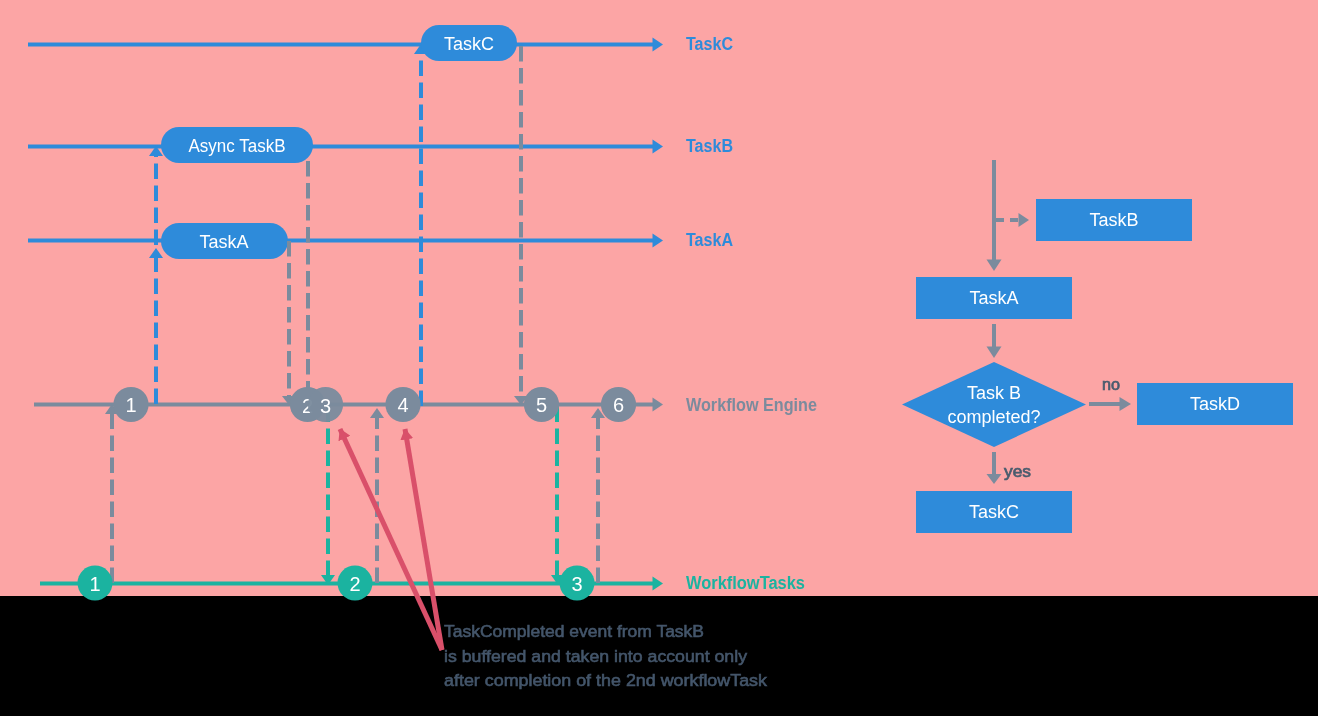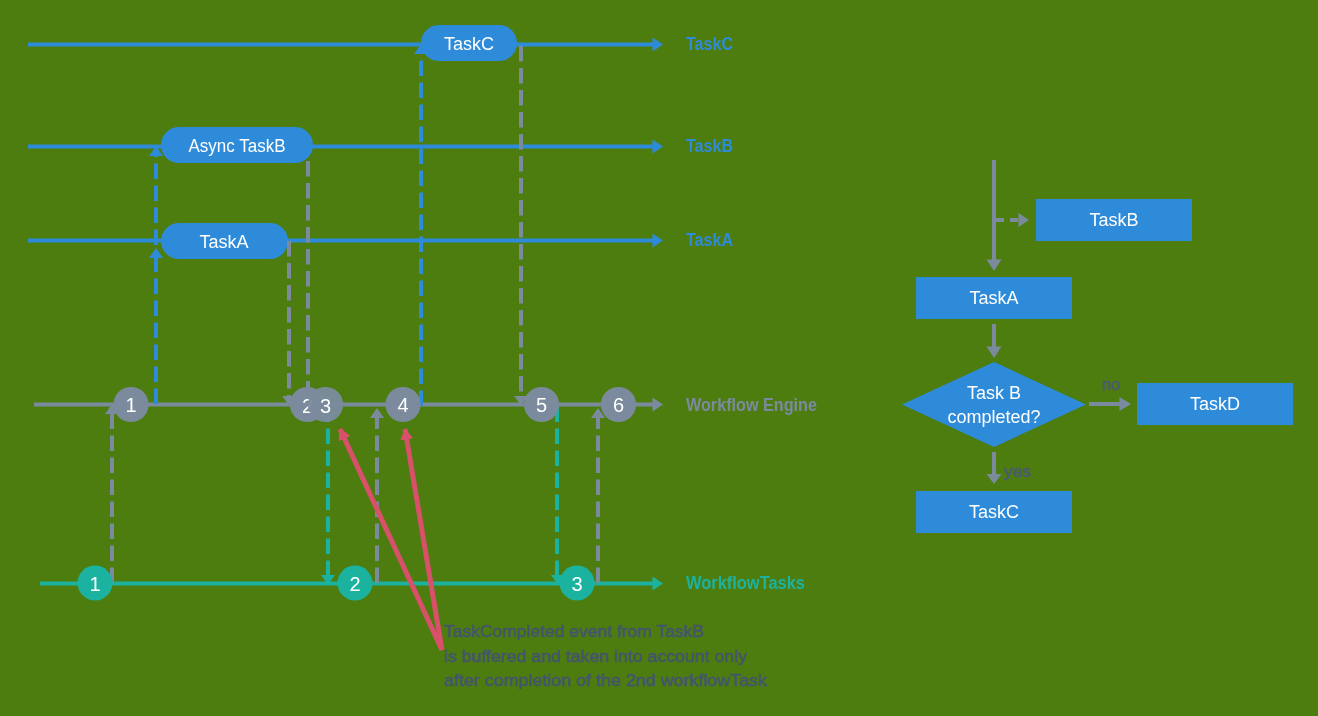--- a/index.html
+++ b/index.html
@@ -1,18 +1,18 @@
 <!DOCTYPE html>
 <html><head>
 <meta charset="utf-8">
 <style>
   html,body{margin:0;padding:0;background:#000;}
   body{width:1318px;height:716px;overflow:hidden;
        font-family:"Liberation Sans",sans-serif;}
-  #stage{position:relative;width:1318px;height:716px;background:#4d7c0f;}
+  #stage{position:relative;width:1318px;height:596px;background:#fca5a5;}
   #stage svg{position:absolute;left:0;top:0;display:block;}
   text{font-family:"Liberation Sans",sans-serif;}
 </style>
 </head>
 <body>
 
 <div id="stage">
 <svg width="1318" height="716" viewBox="0 0 1318 716">
   <defs>
     <marker id="ahBlue" markerWidth="11" markerHeight="14" refX="10.5" refY="7" orient="auto" markerUnits="userSpaceOnUse">

